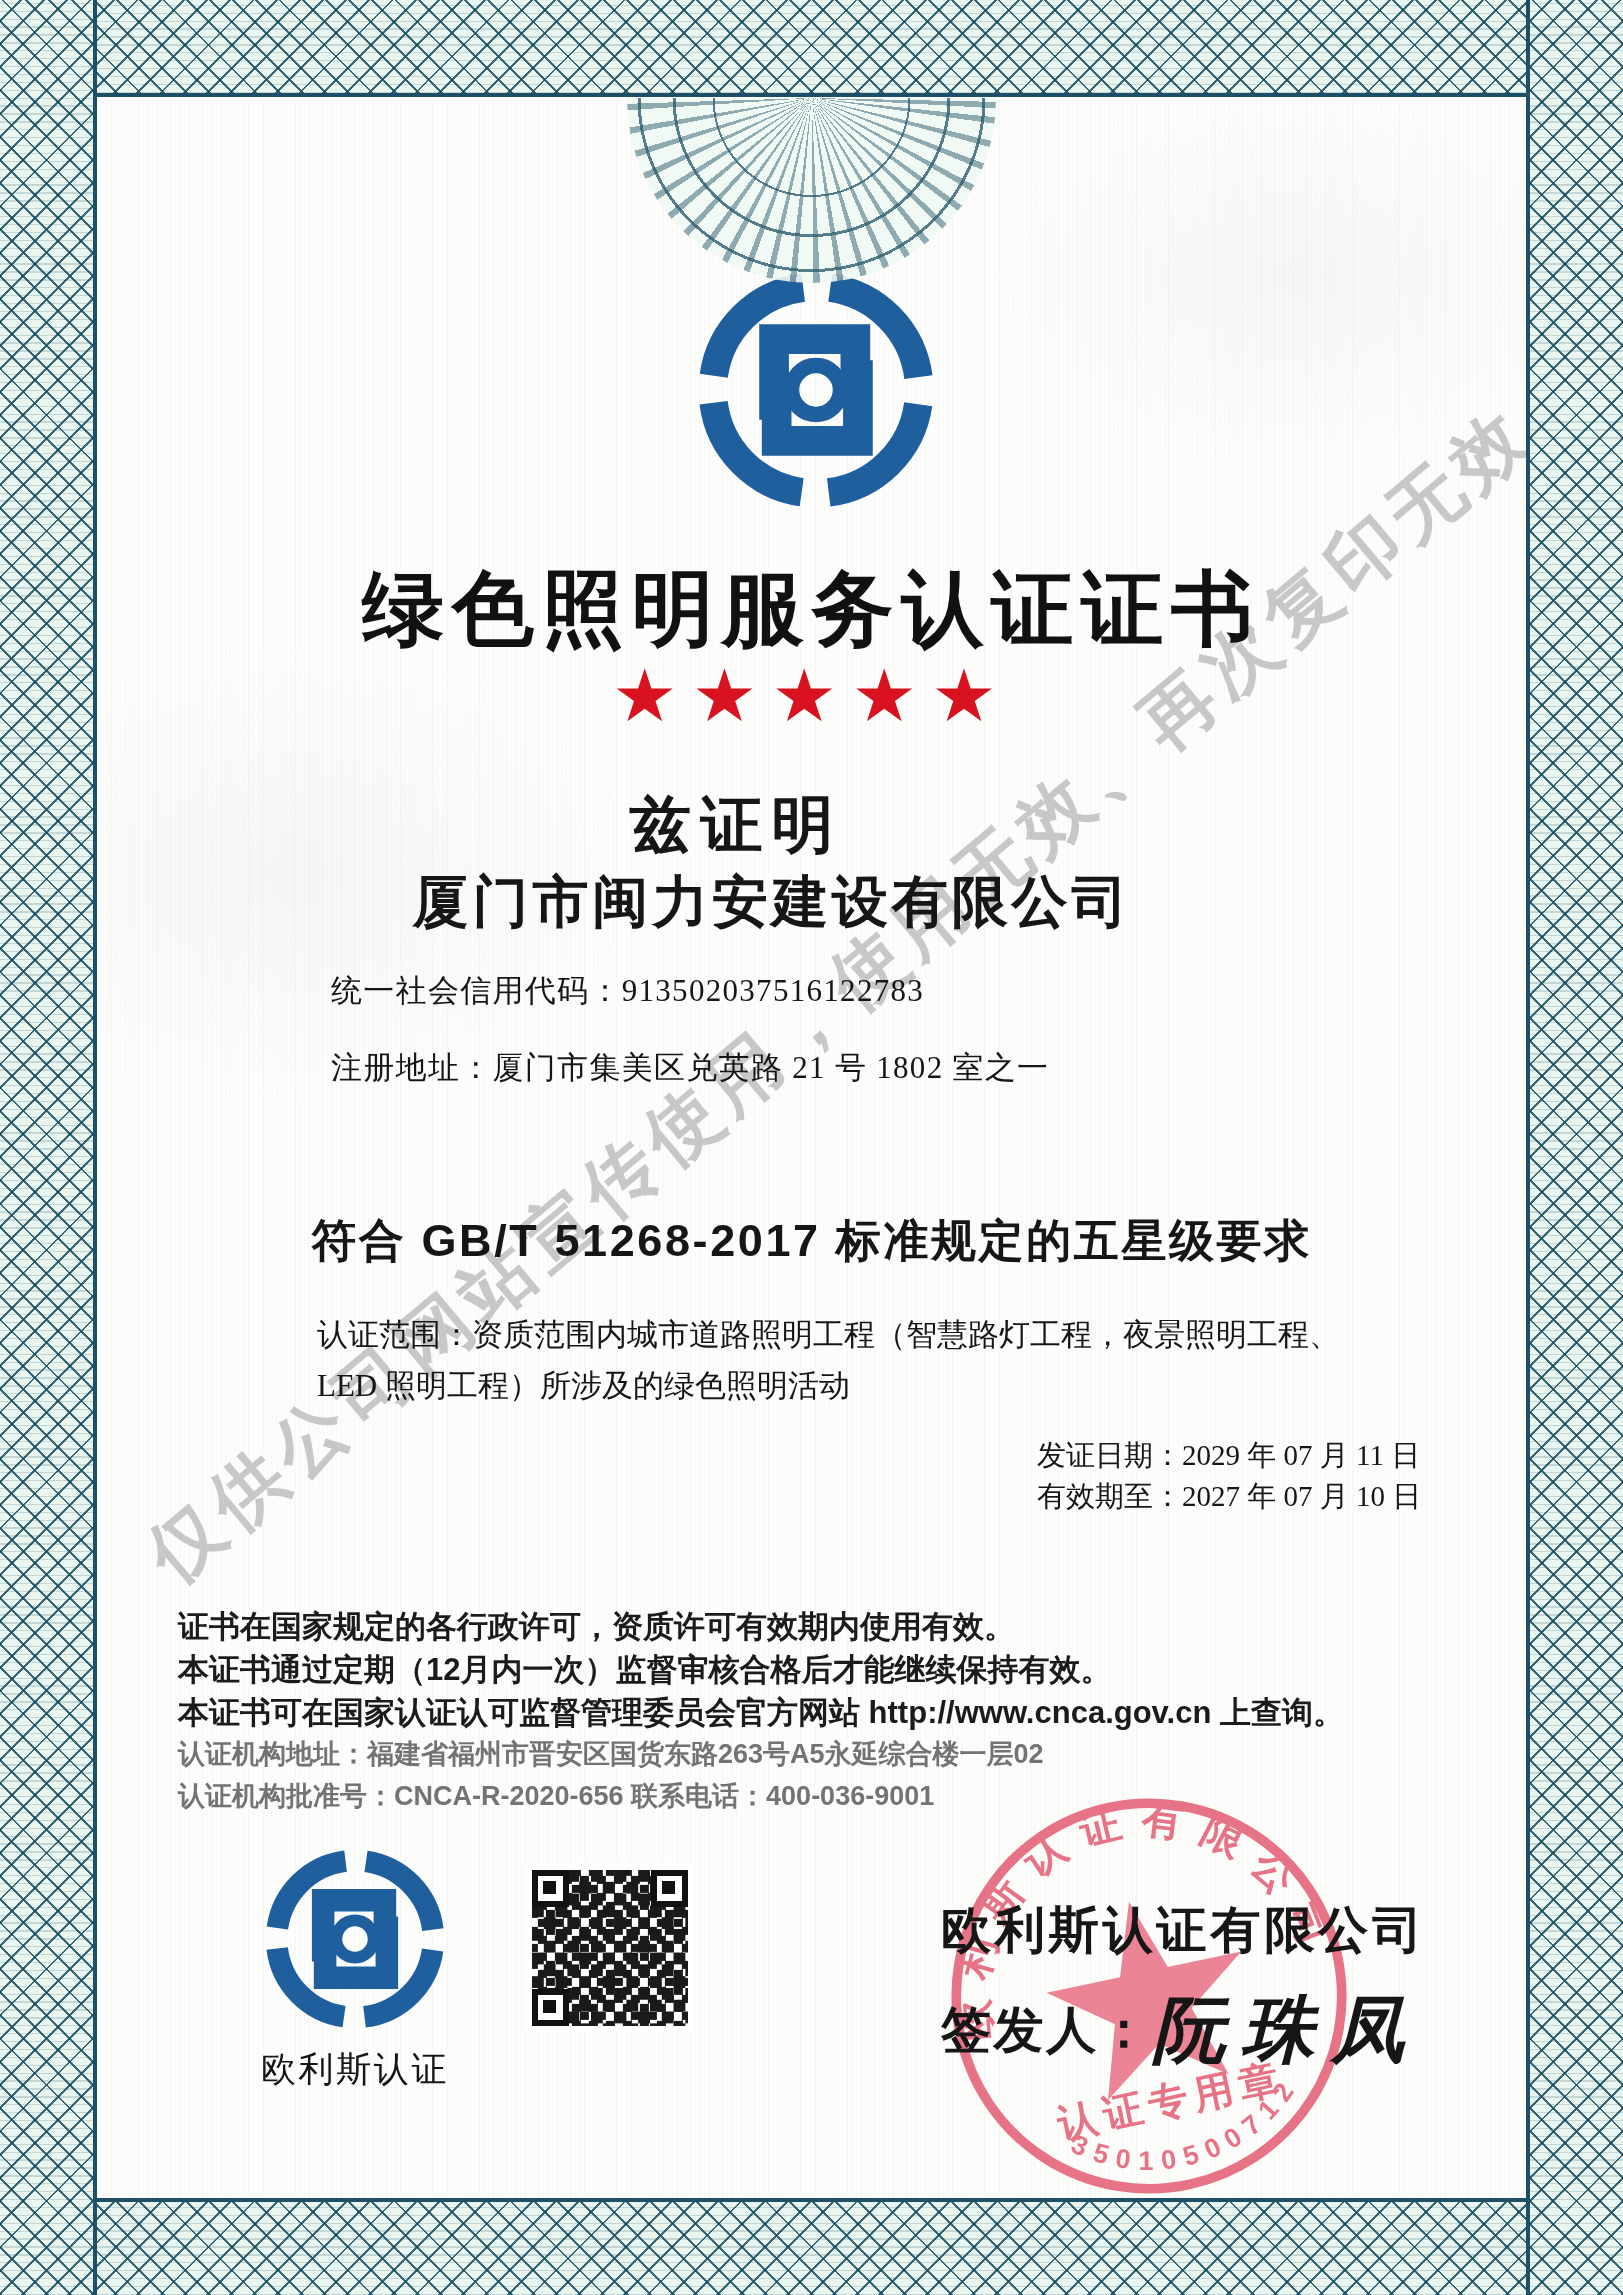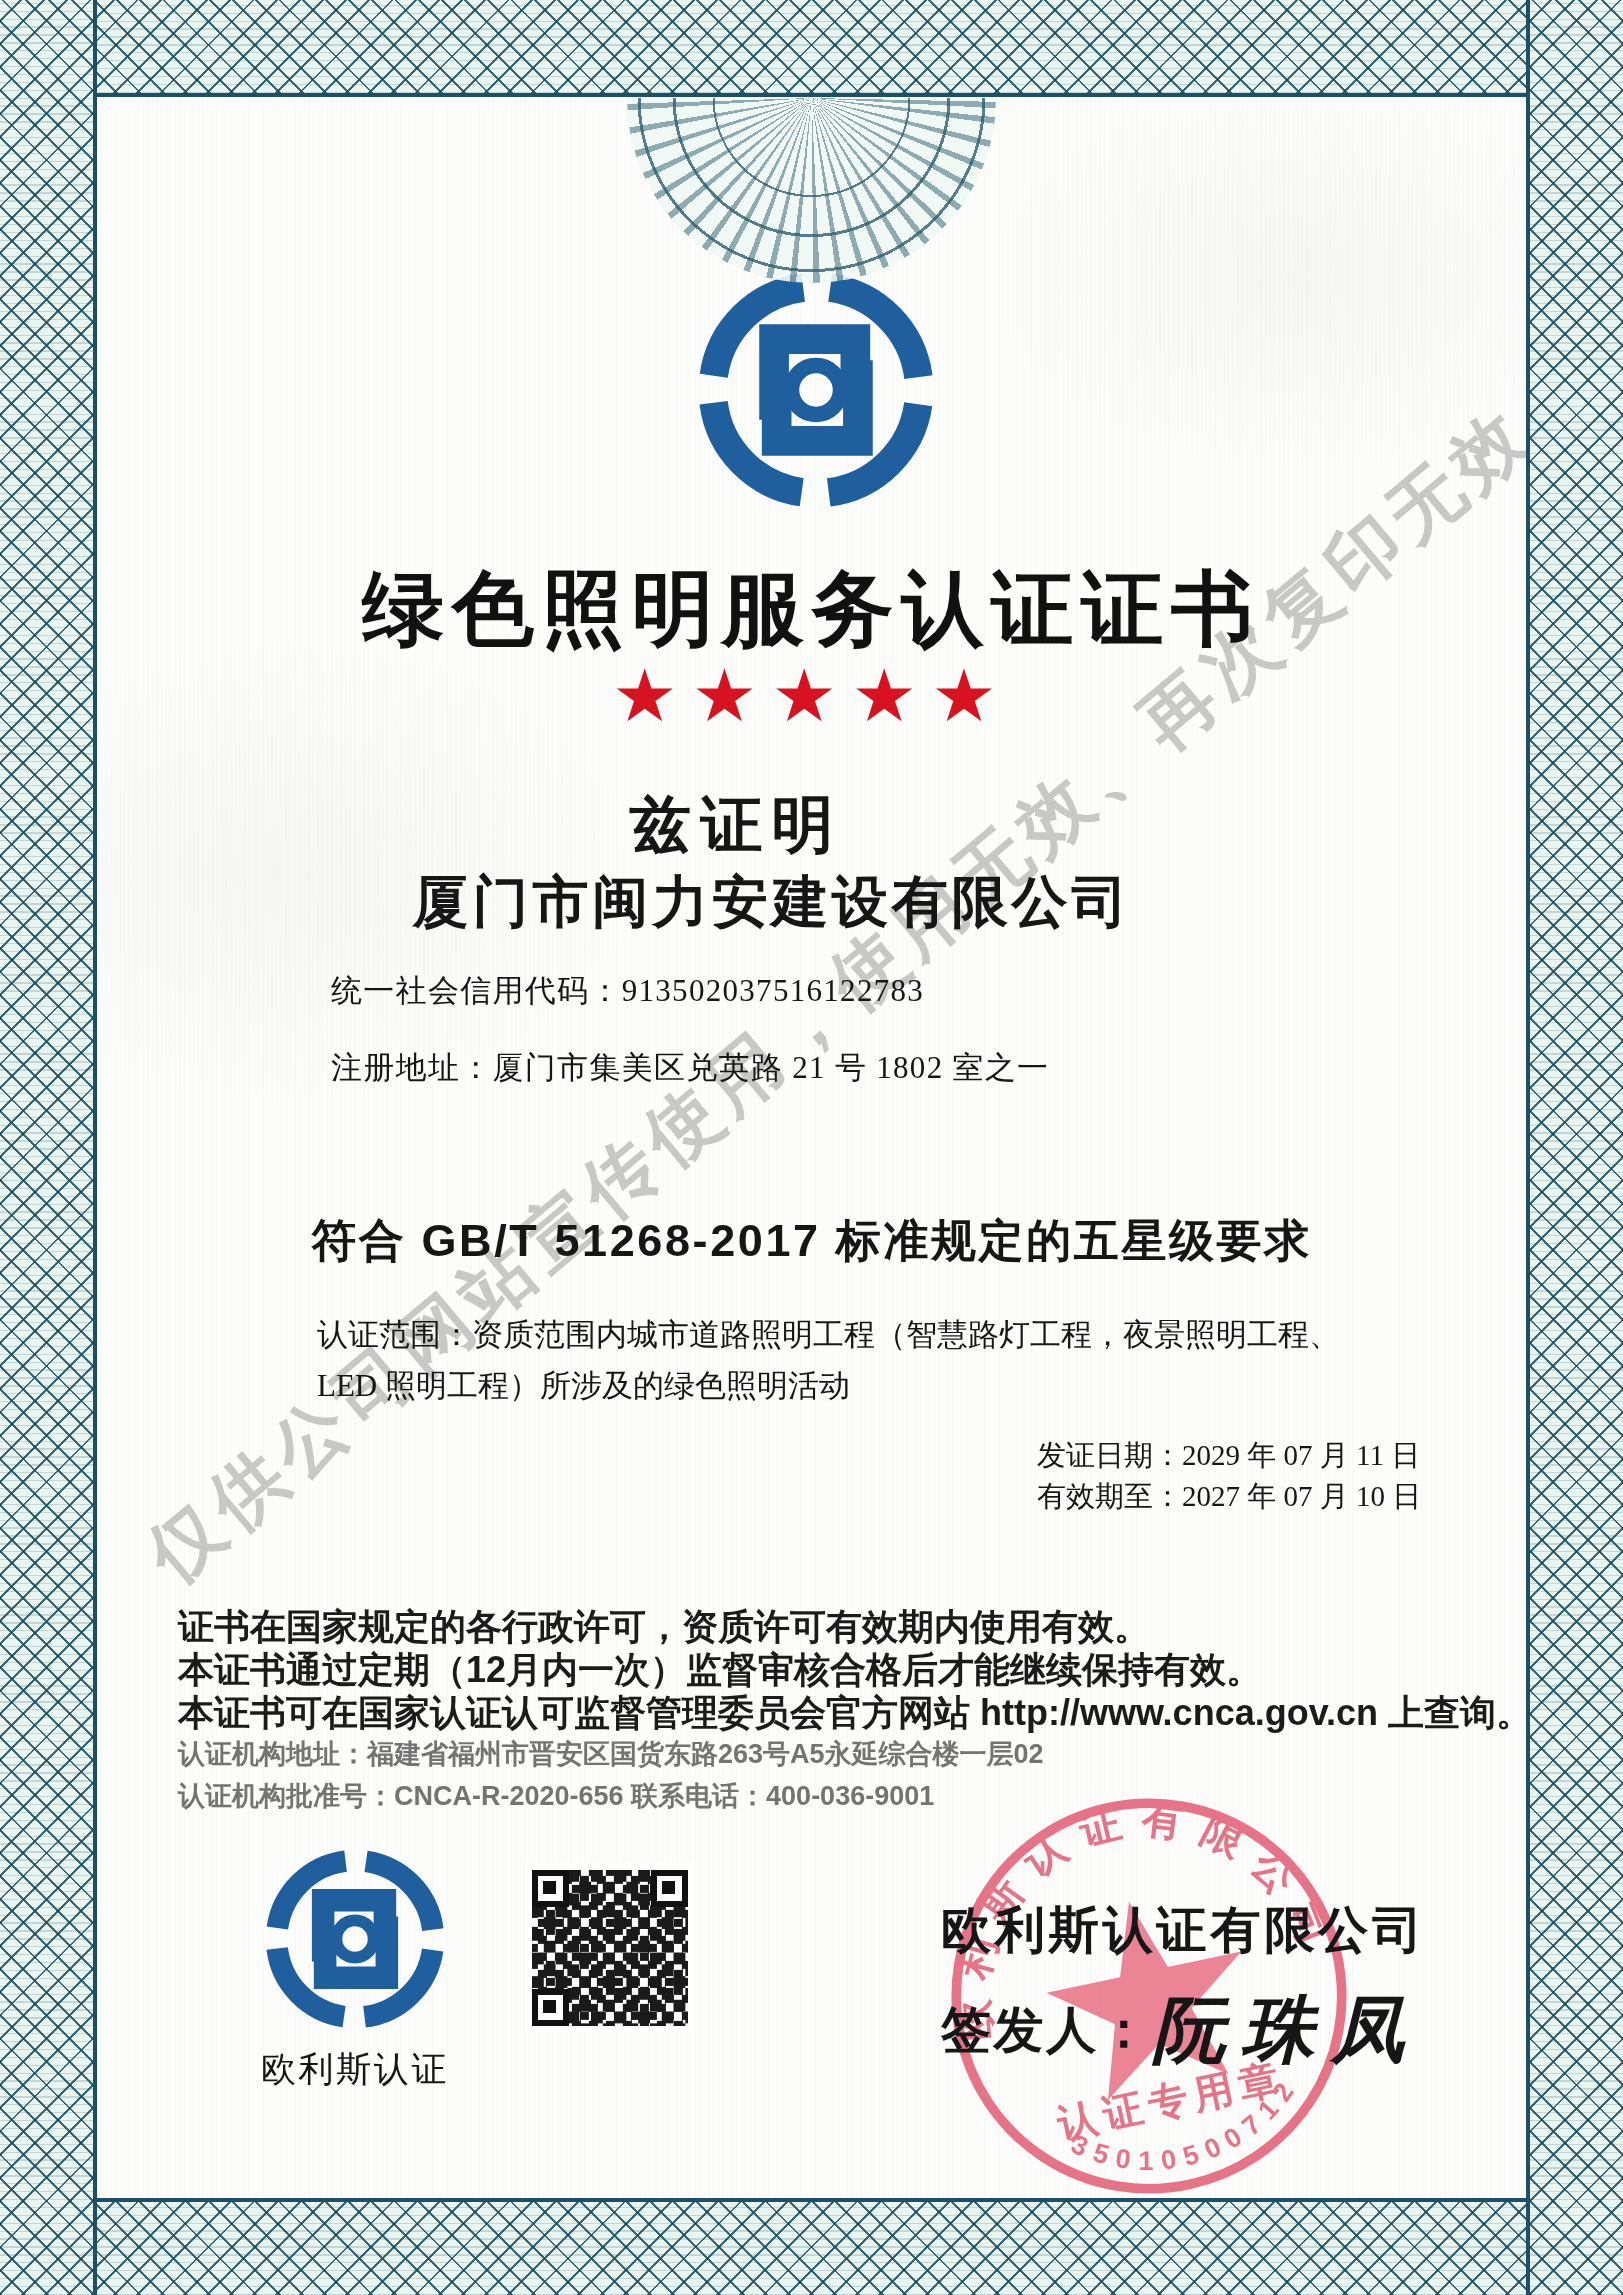--- a/index.html
+++ b/index.html
@@ -55,21 +55,21 @@
   .certno b{font-family:"Liberation Sans","DejaVu Sans",sans-serif;font-weight:600;}
   .statement{left:0;right:151px;top:783px;text-align:center;font-size:62px;font-weight:900;letter-spacing:9.2px;}
   .company{left:0;right:79px;top:865px;text-align:center;font-size:56px;font-weight:900;letter-spacing:3.9px;}
   .info{left:331px;font-size:31px;font-family:"Liberation Serif","DejaVu Serif",serif;letter-spacing:1.3px;}
   .i1{top:970px;} .i2{top:1047px;} .i3{top:1126px;}
   .standard{left:0;right:0;top:1211px;text-align:center;font-size:45px;font-weight:900;letter-spacing:2.6px;}
   .scope{left:317px;top:1309px;width:1060px;font-size:31px;line-height:51px;
     font-family:"Liberation Serif","DejaVu Serif",serif;}
   .dates{left:1037px;top:1435px;font-size:29px;line-height:41px;
     font-family:"Liberation Serif","DejaVu Serif",serif;}
-  .notes{left:178px;top:1605px;font-size:36px;font-weight:700;line-height:43px;color:#1b1b1b;}
+  .notes{left:178px;top:1605px;font-size:31px;font-weight:700;line-height:43px;color:#1b1b1b;}
   .orgs{left:178px;top:1733px;font-size:27px;font-weight:700;line-height:42px;color:#737373;}
   .logo-foot{left:257px;top:1841px;width:196px;height:196px;}
   .logo-foot-label{left:257px;top:2046px;width:196px;text-align:center;font-size:35px;letter-spacing:2.6px;}
   .qr{left:525px;top:1863px;width:169px;height:169px;background:#fff;padding:6.5px;box-sizing:border-box;}
   .qr-body{position:relative;width:100%;height:100%;
     background:
       repeating-conic-gradient(#1a1a1a 0 25%, transparent 0 50%) 0 0/23.6px 23.6px,
       repeating-conic-gradient(#1a1a1a 0 25%, #fff 0 50%) 5.9px 5.9px/17px 17px;
   }
   .finder{position:absolute;width:37px;height:37px;background:#fff;border:6.5px solid #111;box-sizing:border-box;}

